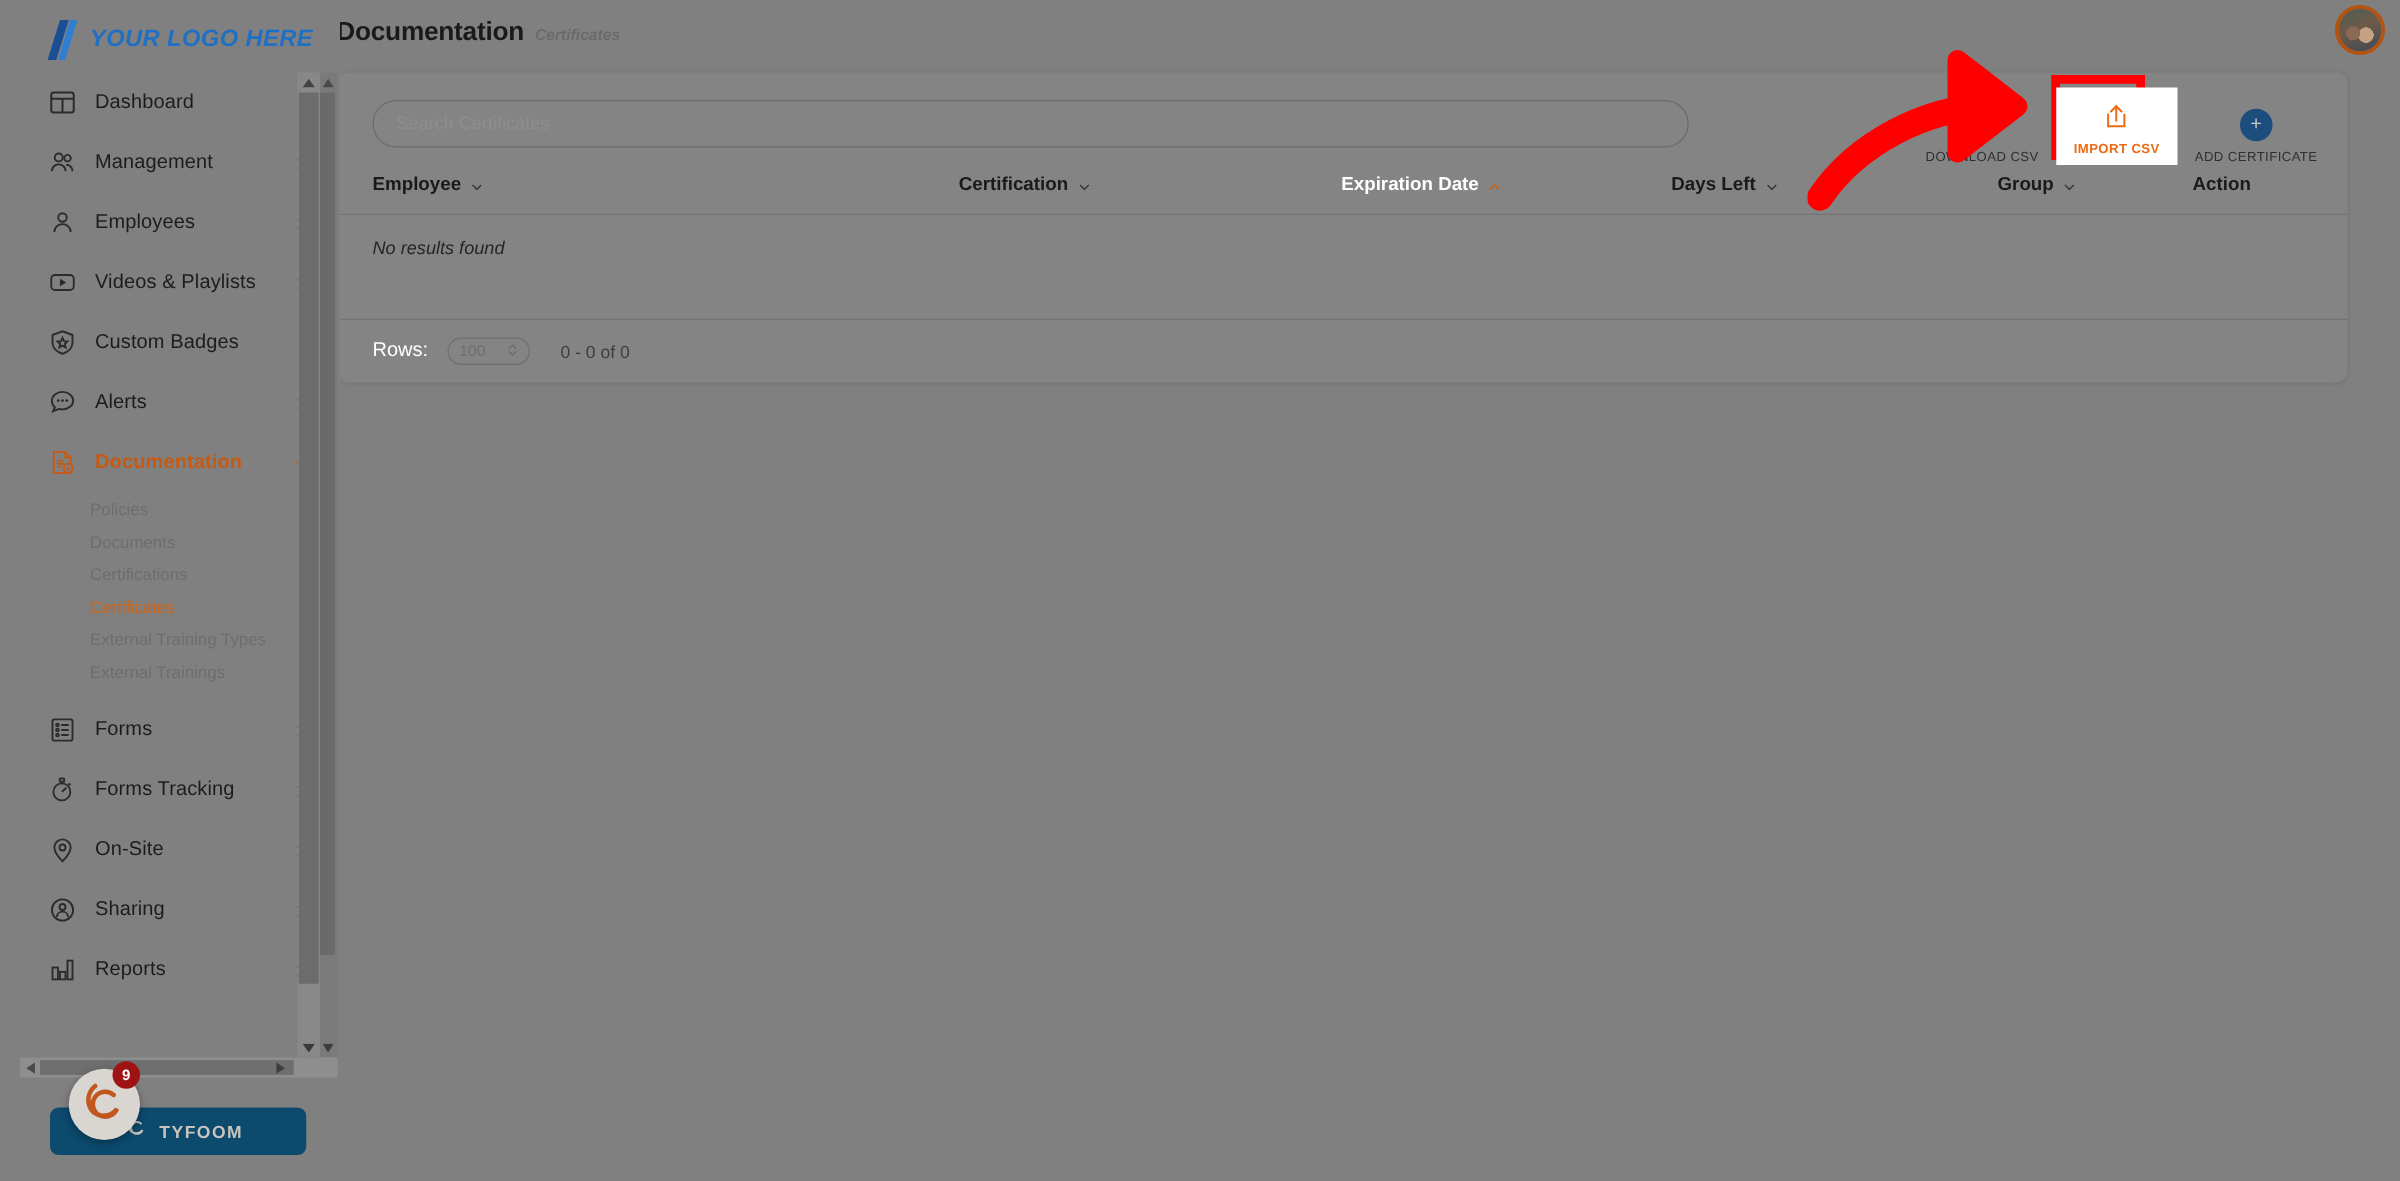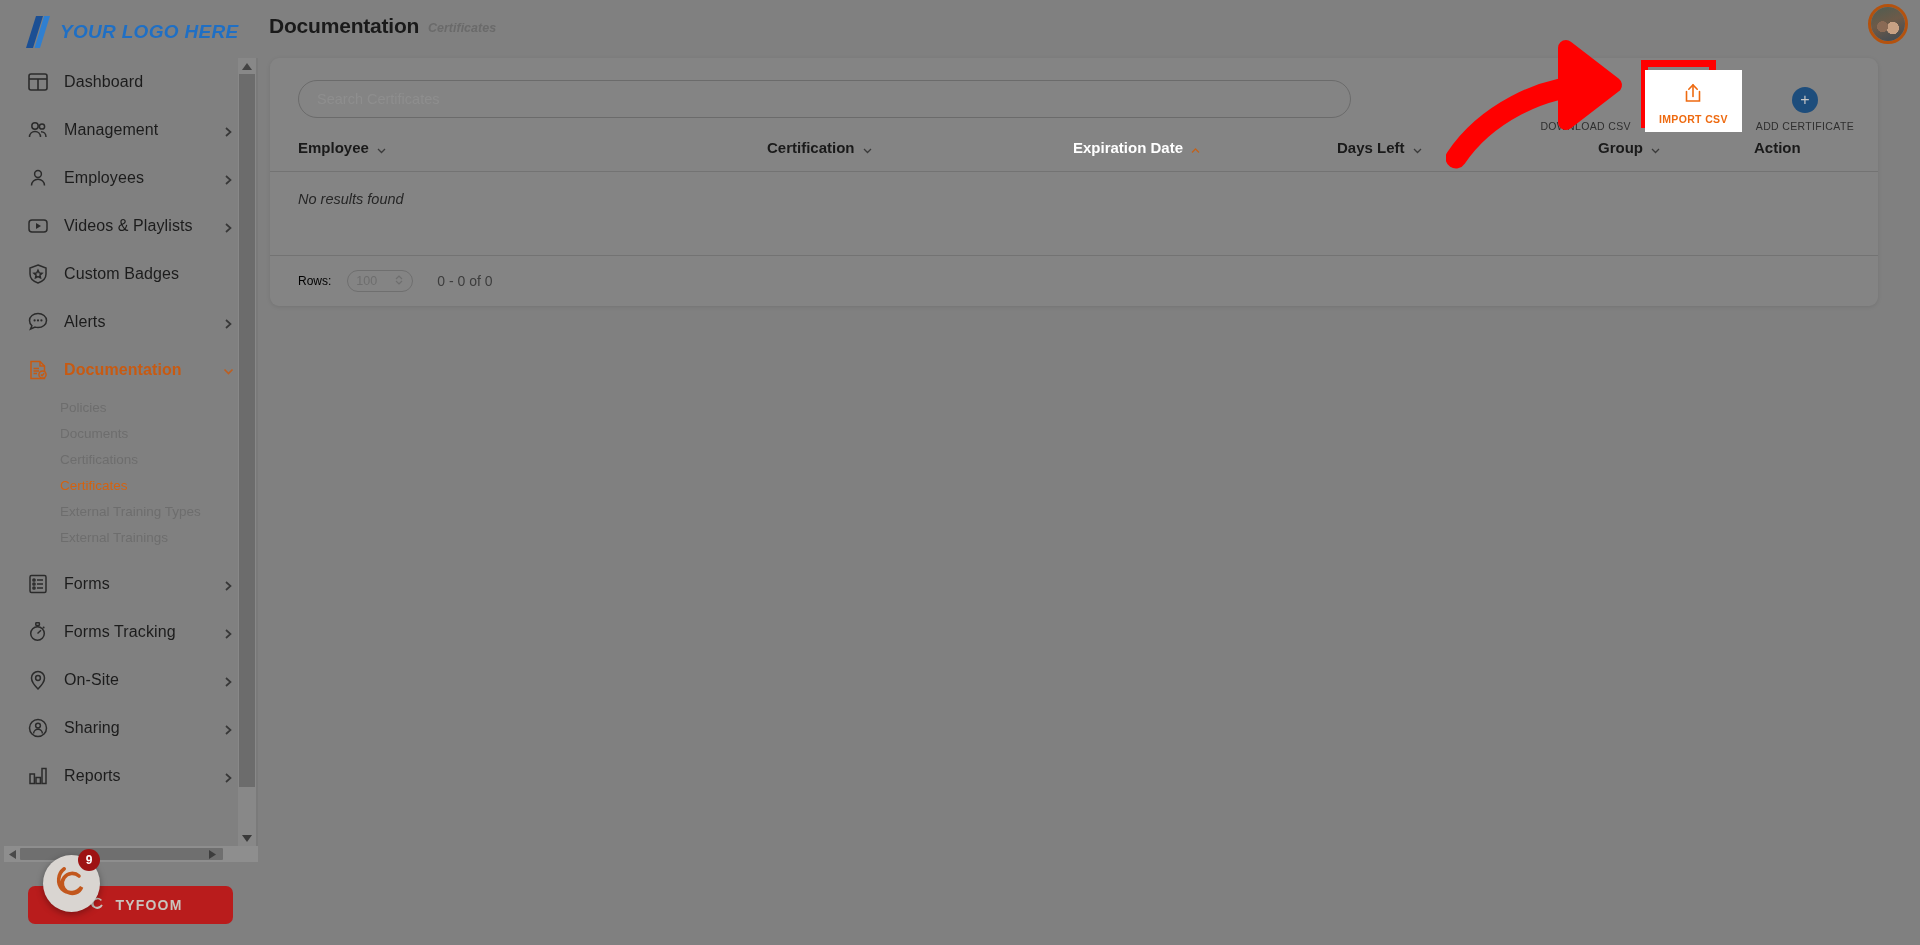--- a/index.html
+++ b/index.html
@@ -17,21 +17,21 @@
     position: relative;
     width: 1920px;
     height: 945px;
     background: #808080;
     overflow: hidden;
   }
 
   
   .sidebar {
     position: absolute;
-    left: 4px; top: 0;
+    left: 16px; top: 0;
     width: 256px;
     height: 711px;
     background: #808080;
     z-index: 5;
   }
 
   .logo-wrap {
     position: absolute;
     left: 22px; top: 10px;
     display: flex;
@@ -149,21 +149,21 @@
     width: 203px; height: 12px;
     background: #6f6f6f;
     border-radius: 1px;
   }
 
   
   .tyfoom-btn {
     position: absolute;
     left: 24px; top: 886px;
     width: 205px; height: 38px;
-    background: #b91c1c;
+    background: #0c4a6e;
     border-radius: 7px;
     display: flex;
     align-items: center;
     justify-content: center;
     gap: 8px;
     cursor: pointer;
     z-index: 8;
     padding-left: 10px;
   }
   .tyfoom-btn .tlabel {
@@ -392,22 +392,22 @@
     position: absolute;
     left: 0; top: 197px;
     width: 1608px; height: 51px;
     border-top: 1px solid #737373;
     display: flex;
     align-items: center;
     padding-left: 28px;
     gap: 16px;
   }
   .rows-label {
-    font-size: 12px;
-    color: #000000;
+    font-size: 16px;
+    color: #ffffff;
   }
   .rows-select {
     width: 66px; height: 22px;
     border: 1px solid #6f6f6f;
     border-radius: 11px;
     display: flex;
     align-items: center;
     justify-content: space-between;
     padding: 0 8px;
     font-size: 12.5px;

